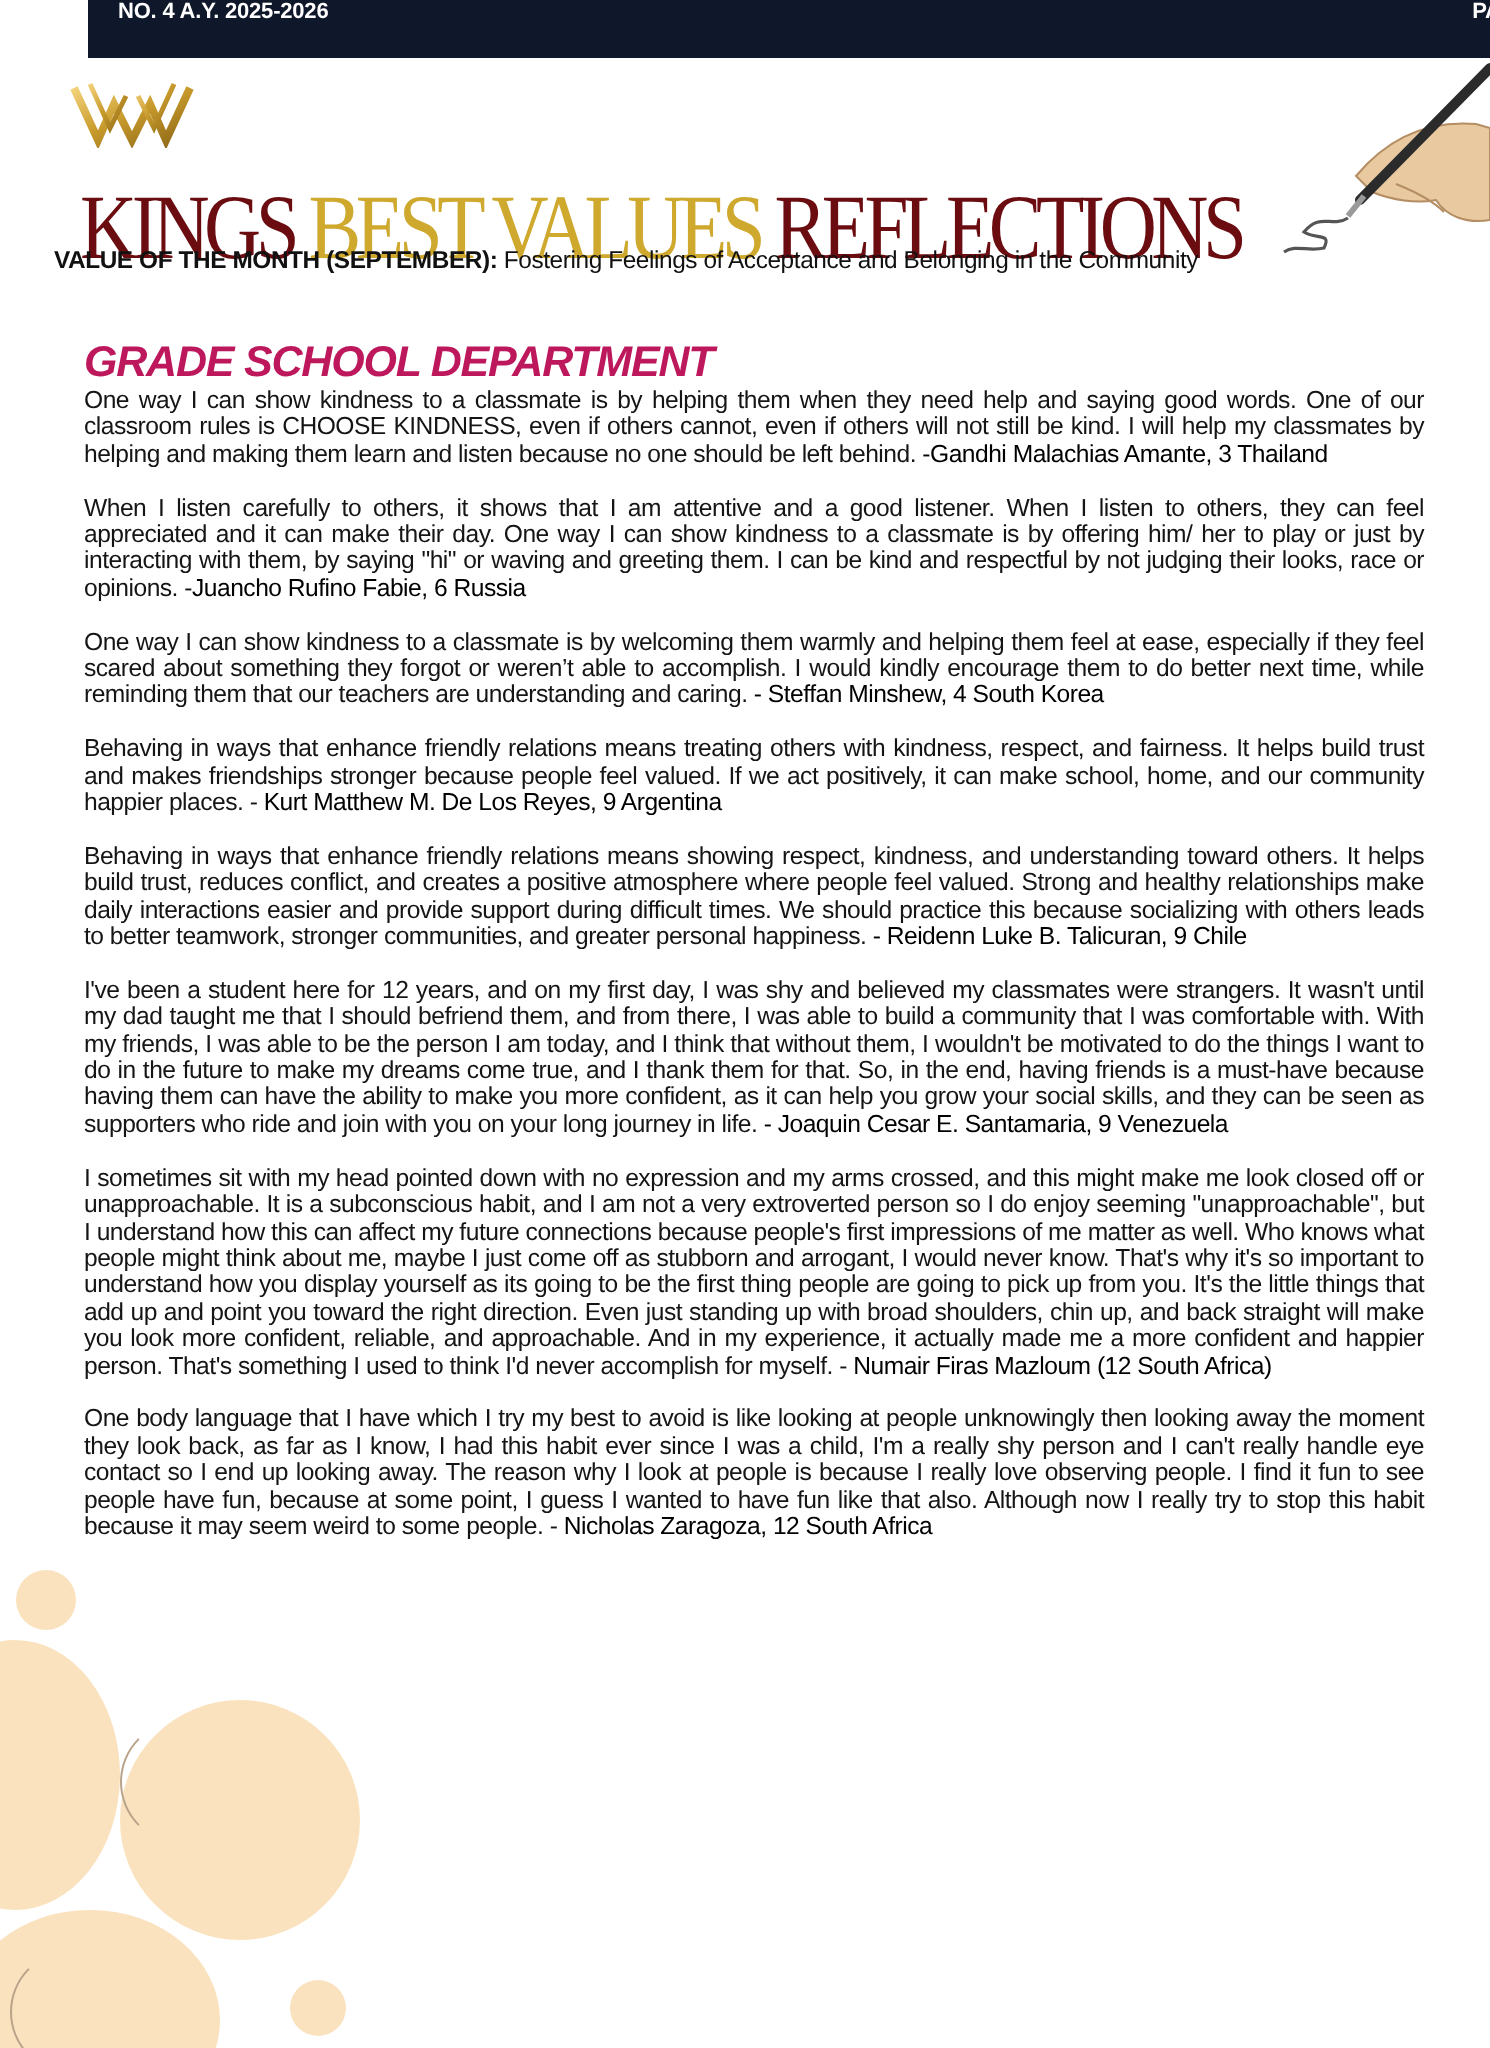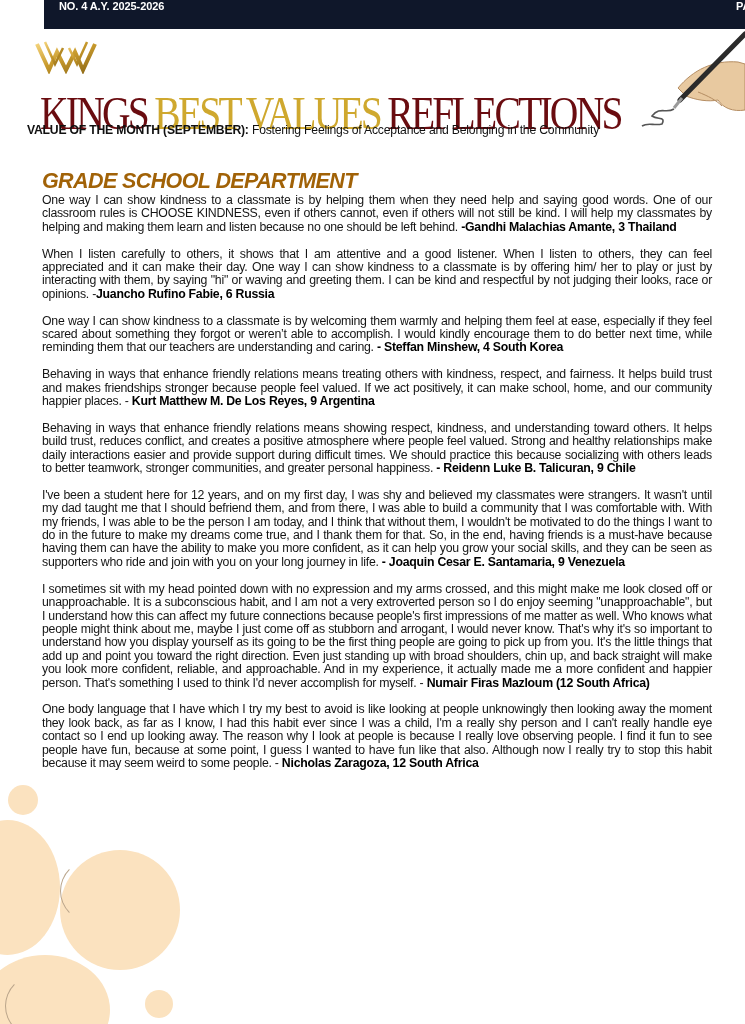--- a/index.html
+++ b/index.html
@@ -29,27 +29,27 @@
   .title .gold { color: #cfa82e; }
   .hand { position: absolute; left: 638px; top: 30px; width: 107px; height: 100px; }
   .values {
     position: absolute; left: 0; top: 123px; width: 626px; text-align: center;
     font-size: 12.2px; line-height: 14px; color: #111; letter-spacing: -0.2px;
   }
   .values b { font-weight: bold; }
   .content { position: absolute; left: 42px; top: 168px; width: 670px; z-index: 1; }
   .section-title {
     font-family: "Liberation Sans", sans-serif; font-weight: bold; font-style: italic;
-    font-size: 21.5px; line-height: 26px; color: #a16207; letter-spacing: -0.6px; margin: 0;
+    font-size: 21.5px; line-height: 26px; color: #be185d; letter-spacing: -0.6px; margin: 0;
   }
   .para {
     font-size: 12.3px; line-height: 13.4px; text-align: justify; margin: 0 0 13.4px 0;
     color: #151515; letter-spacing: -0.25px;
   }
-  .para .author { font-weight: bold; color: #000; }
+  .para .author { font-weight: normal; color: #000; }
   .sec-grade { }
   .sec-jhs { margin-top: 3px; }
   .sec-shs { margin-top: 3px; }
 </style>
 </head>
 <body>
 
 <div class="deco" style="left:8px; top:785px; width:30px; height:30px;"></div>
 <div class="deco" style="left:-45px; top:820px; width:105px; height:135px;"></div>
 <div class="deco" style="left:60px; top:850px; width:120px; height:120px;"></div>

